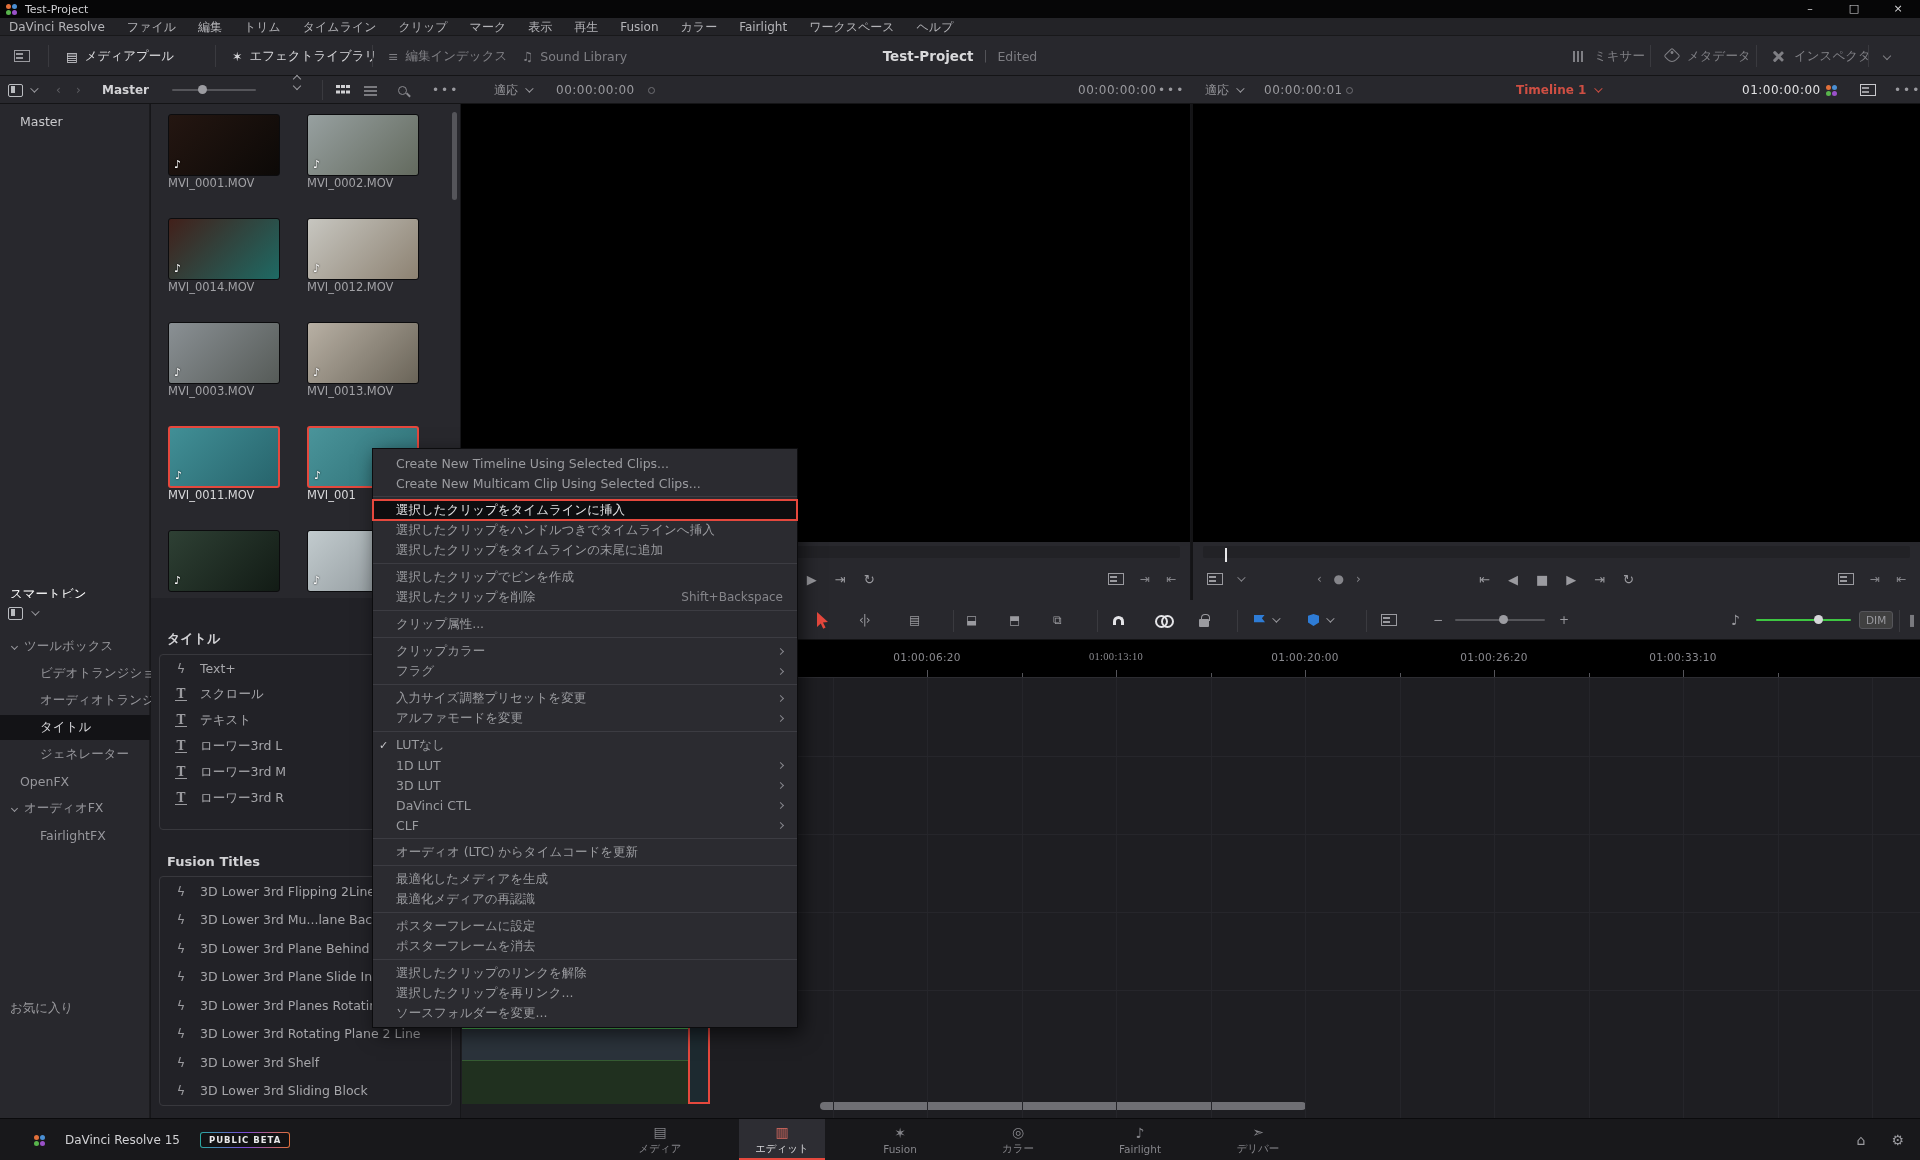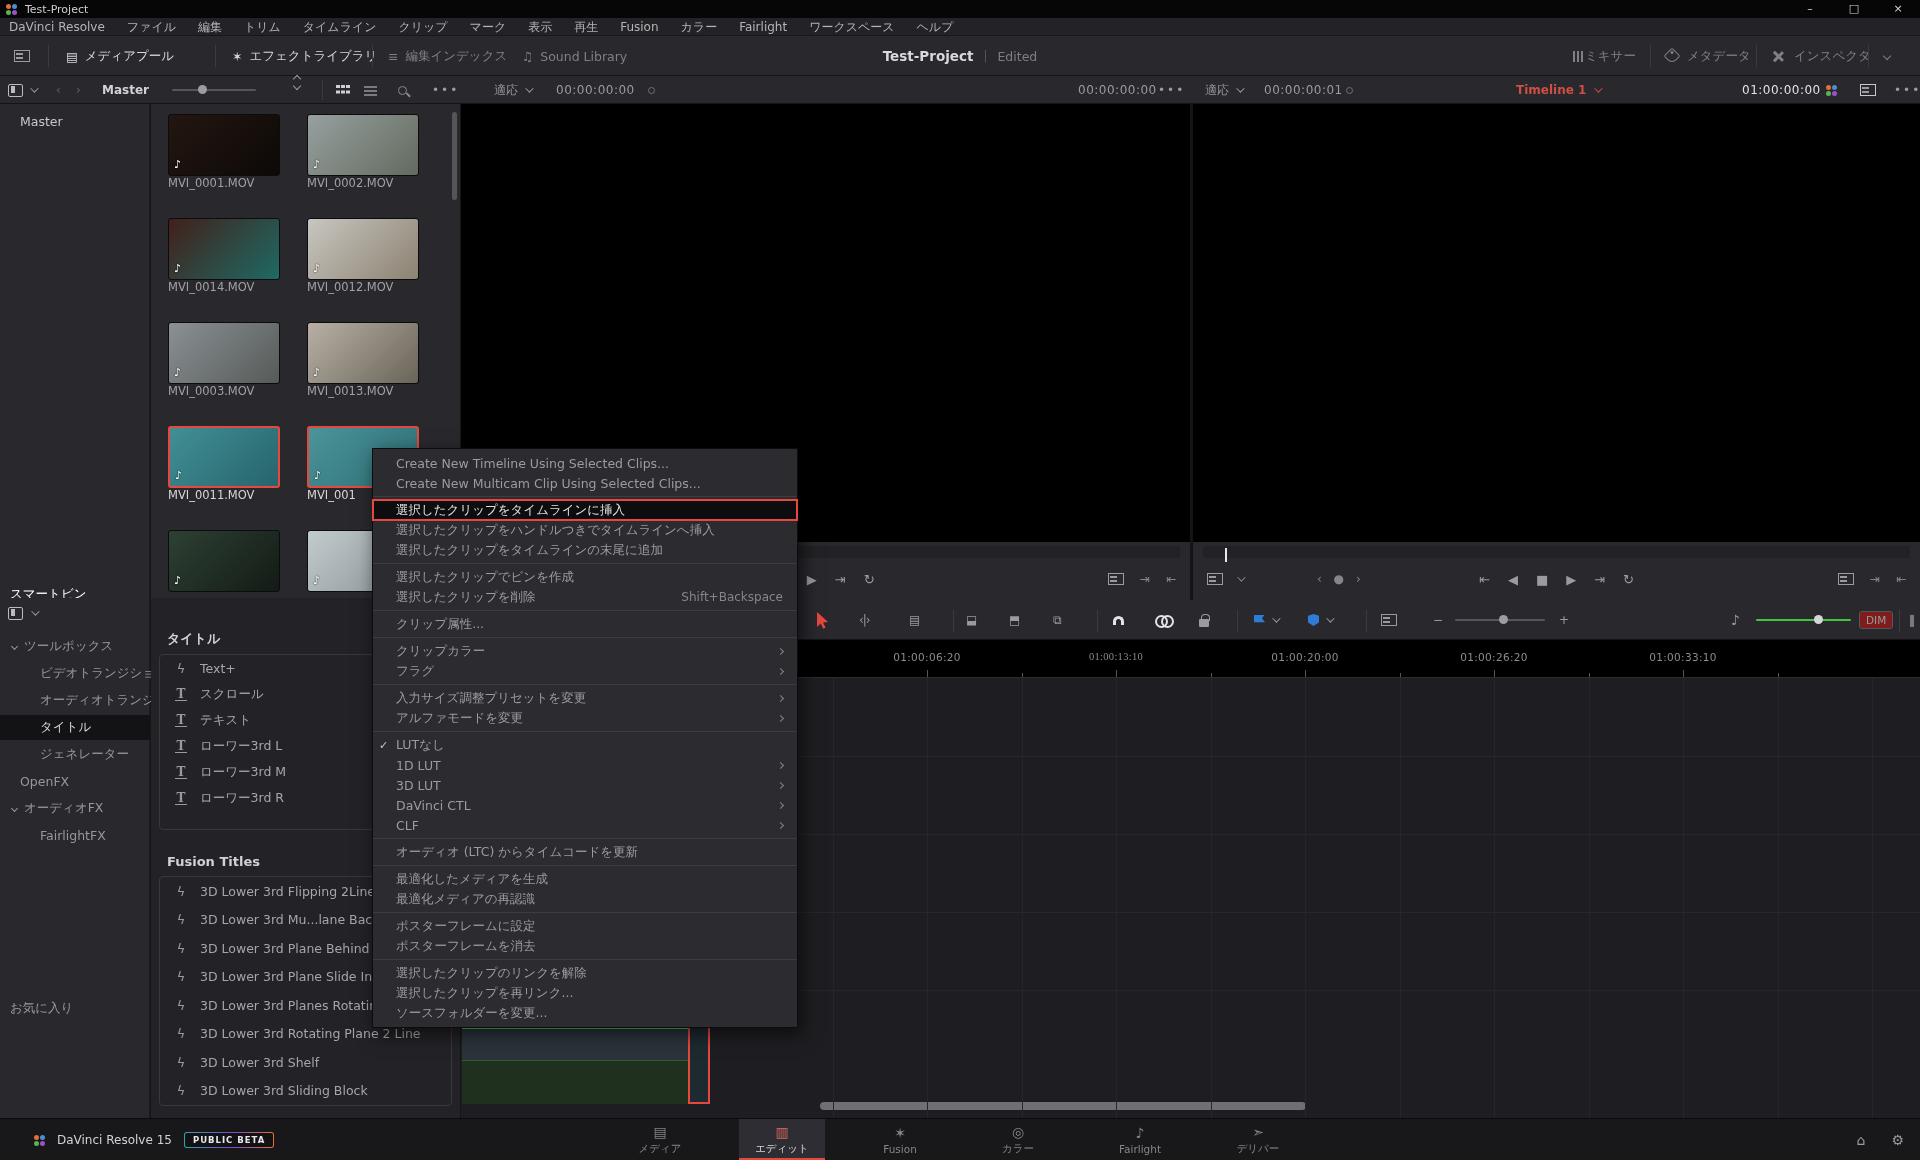--- a/index.html
+++ b/index.html
@@ -115,21 +115,21 @@
 .ic-magnet{width:11px;height:9px;border:3px solid #e4e4e7;border-bottom:none;border-radius:6px 6px 0 0}
 .ic-link{width:15px;height:10px;position:relative}
 .ic-link:before,.ic-link:after{content:"";position:absolute;top:0;width:9px;height:9px;border:2px solid #e4e4e7;border-radius:50%}
 .ic-link:before{left:0}.ic-link:after{left:6px}
 .ic-lock{width:10px;height:8px;background:#9a9a9f;border-radius:1px;position:relative;margin-top:5px}
 .ic-lock:before{content:"";position:absolute;left:1.5px;top:-5px;width:7px;height:6px;border:1.5px solid #9a9a9f;border-bottom:none;border-radius:4px 4px 0 0}
 .flagshape{width:11px;height:11px;background:#2e7cd6;clip-path:polygon(0 0,100% 0,72% 35%,100% 70%,0 70%,0 100%,0 0)}
 .markshape{width:11px;height:12px;background:#2e7cd6;clip-path:polygon(0 15%,50% 0,100% 15%,100% 70%,50% 100%,0 70%)}
 .ic-tlview{width:16px;height:12px;border:1.5px solid #9a9a9f;position:relative}
 .ic-tlview:before{content:"";position:absolute;left:1px;top:1.5px;width:7px;height:2px;background:#9a9a9f;box-shadow:0 4px 0 #9a9a9f}
-.dimbtn{padding:2px 6px;border:1px solid #55555a;border-radius:3px;font-size:10.5px;color:#9a9a9f;background:#7f1d1d}
+.dimbtn{padding:2px 6px;border:1px solid #55555a;border-radius:3px;font-size:10.5px;color:#9a9a9f;background:#404040}
 .cursor-svg{display:block}
 
 
 #ruler{left:461px;top:640px;width:1459px;height:38px;background:#000000;border-bottom:1px solid #2c2c31}
 #ruler .tick-lab{position:absolute;top:11px;transform:translateX(-50%);font-size:10.5px;color:#8b8b90;letter-spacing:.3px}
 #ruler .tick{position:absolute;bottom:0;width:1px;height:7px;background:#55555a}
 #tracks{left:461px;top:678px;width:1459px;height:440px;background:#1e1e22}
 .gline{position:absolute;top:0;width:1px;height:440px;background:#25252a}
 .hline{position:absolute;left:0;width:1459px;height:1px;background:#26262b}
 #tl-clip-v{position:absolute;left:1px;top:348px;width:226px;height:34px;background:#2b333b;border-top:3px solid #52c45a}
@@ -142,21 +142,21 @@
 .mi{position:relative;height:20px;display:flex;align-items:center;padding:0 14px 0 23px;font-size:12.5px;color:#9b9ca0;white-space:nowrap}
 .mi .cksp{position:absolute;left:6px;color:#c9c9cc;font-size:11px}
 .mi .sc{margin-left:auto;color:#85858a;font-size:12px}
 .mi .sub{margin-left:auto;width:5px;height:5px;border-right:1.5px solid #85858a;border-bottom:1.5px solid #85858a;transform:rotate(-45deg)}
 .mi.hl{background:#0d0d0f;color:#e2e2e4;outline:2px solid #e5483d;outline-offset:-1px}
 .msep{height:7px;position:relative}
 .msep:before{content:"";position:absolute;left:0;right:0;top:3px;height:1px;background:#3c3c42}
 
 
 #bottombar{left:0;top:1118px;width:1920px;height:42px;background:#18181b;border-top:1px solid #0b0b0d}
-#bb-left{position:absolute;left:28px;top:0;height:42px;display:flex;align-items:center;gap:12px}
+#bb-left{position:absolute;left:28px;top:0;height:42px;display:flex;align-items:center;gap:20px}
 #bb-name{font-size:12px;color:#d2d2d5}
 #bb-badge{padding:1px;background:linear-gradient(90deg,#2aa8a0,#7a4ad9,#e2703a);border-radius:3px}
 #bb-badge i{display:block;background:#121214;border-radius:2px;padding:2px 8px;font-style:normal;font-size:8.5px;font-weight:bold;letter-spacing:1px;color:#e8e8ea}
 .page{position:absolute;top:0;width:86px;height:42px;display:flex;flex-direction:column;align-items:center;justify-content:center;gap:3px;color:#85858a;font-size:10.5px}
 .page .pic{font-size:14px;line-height:14px;color:#85858a}
 .page.on{background:#2d2d33;color:#d8d8db}
 .page.on .pic{color:#d86a5f}
 .page.on:after{content:"";position:absolute;left:0;bottom:0;width:100%;height:3px;background:#e5483d}
 #bb-right{position:absolute;right:16px;top:0;height:42px;display:flex;align-items:center;gap:26px;color:#9a9a9f;font-size:14px}
 </style>
@@ -221,21 +221,21 @@
         </span>
         <span class="vsep" style="left: 215px;"></span>
         <span class="vsep" style="left: 372px;"></span>
       </span>
     <div id="tb-center">
       <span class="pt">Test-Project</span>
       <span class="psep">|</span>
       <span class="ps">Edited</span>
     </div>
     <span id="tbR" style="position:absolute;left:0;top:0">
-        <span class="tb-btn tb-off" style="left: 1572px; gap: 0;">
+        <span class="tb-btn tb-off" style="left: 1572px; gap: 9px;">
           <span class="ic-mixer"></span>
           <span class="lab">ミキサー</span>
         </span>
         <span class="tb-btn tb-off" style="left: 1666px; gap: 9px;">
           <span class="ic-tag"></span>
           <span class="lab">メタデータ</span>
         </span>
         <span class="tb-btn tb-off" style="left: 1772px; gap: 9px;">
           <span class="ic-tools"></span>
           <span class="lab">インスペクタ</span>

